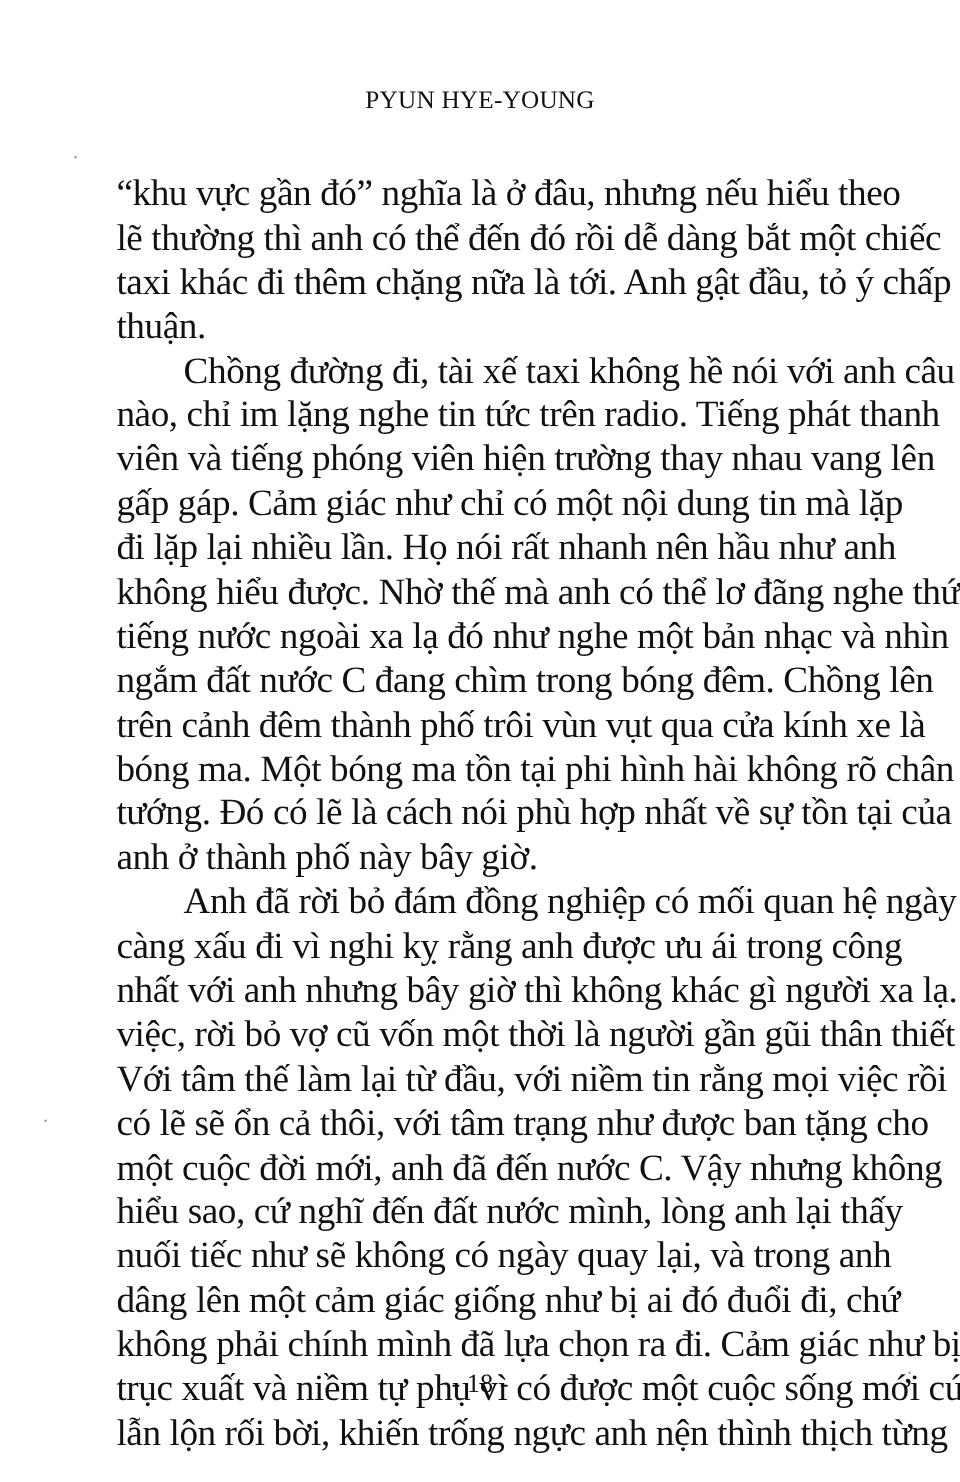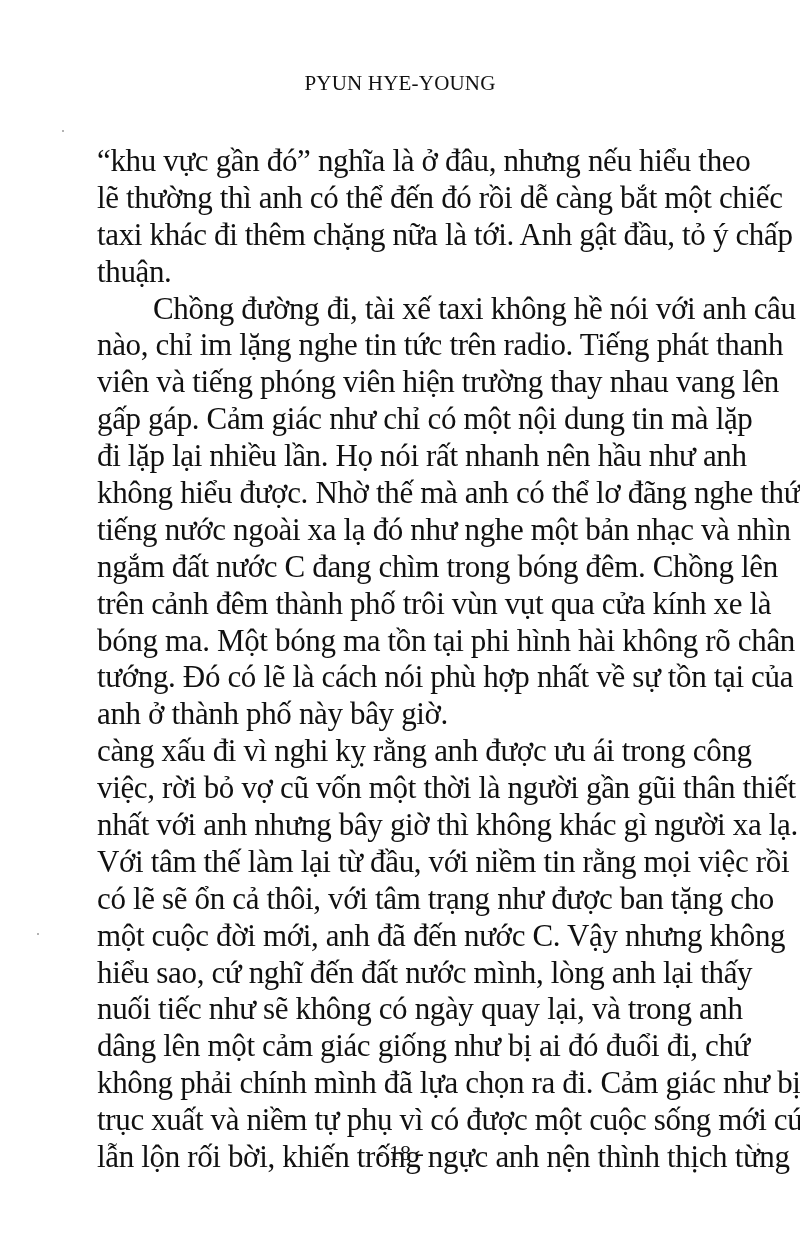--- a/index.html
+++ b/index.html
@@ -66,44 +66,45 @@
   </style>
 </head>
 <body>
 
 <div class="running-header">PYUN HYE-YOUNG</div>
 
 <div class="body-text">
 
   <div>
     <span class="line">“khu vực gần đó” nghĩa là ở đâu, nhưng nếu hiểu theo</span>
-    <span class="line">lẽ thường thì anh có thể đến đó rồi dễ càng bắt một chiếc</span>
+    <span class="line">lẽ thường thì anh có thể đến đó rồi dễ dàng bắt một chiếc</span>
     <span class="line">taxi khác đi thêm chặng nữa là tới. Anh gật đầu, tỏ ý chấp</span>
     <span class="line last">thuận.</span>
   </div>
 
   <div>
     <span class="line indent">Chồng đường đi, tài xế taxi không hề nói với anh câu</span>
     <span class="line">nào, chỉ im lặng nghe tin tức trên radio. Tiếng phát thanh</span>
     <span class="line">viên và tiếng phóng viên hiện trường thay nhau vang lên</span>
     <span class="line">gấp gáp. Cảm giác như chỉ có một nội dung tin mà lặp</span>
     <span class="line">đi lặp lại nhiều lần. Họ nói rất nhanh nên hầu như anh</span>
     <span class="line">không hiểu được. Nhờ thế mà anh có thể lơ đãng nghe thứ</span>
     <span class="line">tiếng nước ngoài xa lạ đó như nghe một bản nhạc và nhìn</span>
     <span class="line">ngắm đất nước C đang chìm trong bóng đêm. Chồng lên</span>
     <span class="line">trên cảnh đêm thành phố trôi vùn vụt qua cửa kính xe là</span>
     <span class="line">bóng ma. Một bóng ma tồn tại phi hình hài không rõ chân</span>
     <span class="line">tướng. Đó có lẽ là cách nói phù hợp nhất về sự tồn tại của</span>
     <span class="line last">anh ở thành phố này bây giờ.</span>
   </div>
 
   <div>
+    <span class="line indent">Anh đã rời bỏ đám đồng nghiệp có mối quan hệ ngày</span>
     <span class="line">càng xấu đi vì nghi kỵ rằng anh được ưu ái trong công</span>
+    <span class="line">nhất với anh nhưng bây giờ thì không khác gì người xa lạ.</span>
     <span class="line">việc, rời bỏ vợ cũ vốn một thời là người gần gũi thân thiết</span>
-    <span class="line">nhất với anh nhưng bây giờ thì không khác gì người xa lạ.</span>
     <span class="line">Với tâm thế làm lại từ đầu, với niềm tin rằng mọi việc rồi</span>
     <span class="line">có lẽ sẽ ổn cả thôi, với tâm trạng như được ban tặng cho</span>
     <span class="line">một cuộc đời mới, anh đã đến nước C. Vậy nhưng không</span>
     <span class="line">hiểu sao, cứ nghĩ đến đất nước mình, lòng anh lại thấy</span>
     <span class="line">nuối tiếc như sẽ không có ngày quay lại, và trong anh</span>
     <span class="line">dâng lên một cảm giác giống như bị ai đó đuổi đi, chứ</span>
     <span class="line">không phải chính mình đã lựa chọn ra đi. Cảm giác như bị</span>
     <span class="line">trục xuất và niềm tự phụ vì có được một cuộc sống mới cứ</span>
     <span class="line">lẫn lộn rối bời, khiến trống ngực anh nện thình thịch từng</span>
   </div>

